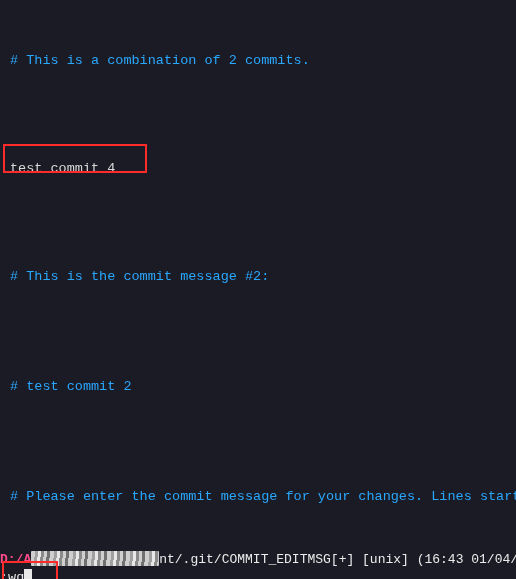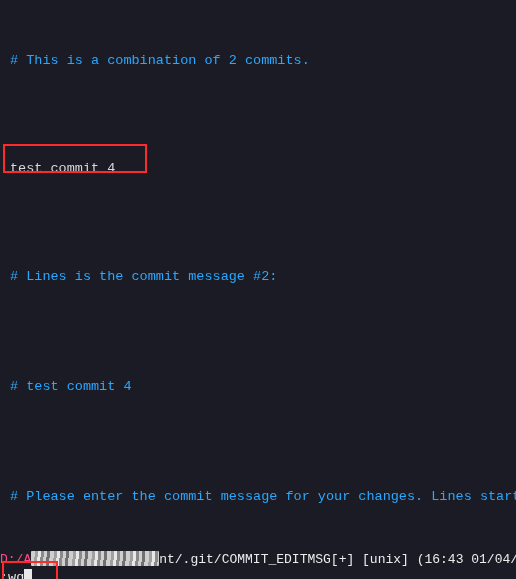--- a/index.html
+++ b/index.html
@@ -37,21 +37,21 @@
   .status-row {
     position: absolute;
     left: 0; right: 0;
     bottom: 18px;
     height: 18px;
     background: #1a1b24;
     color: #ececec;
     white-space: pre;
     font-size: 13px;
   }
-  .status-path-start { color: #ff4a8a; }
+  .status-path-start { color: #ff4a8a; font-weight: bold; }
   .status-blob {
     display: inline-block;
     width: 128px;
     height: 15px;
     vertical-align: -3px;
     background: repeating-linear-gradient(95deg,
       #cfcfcf 0 4px, #a0a0a0 4px 7px, #e8e8e8 7px 10px,
       #8a8a8a 10px 13px, #cfcfcf 13px 16px, #707070 16px 19px);
     border-radius: 1px;
   }
@@ -81,23 +81,23 @@
   }
 </style>
 </head>
 <body>
 
 <div class="editor">
   <span class="line comment"># This is a combination of 2 commits.</span>
   <span class="line"></span>
   <span class="line plain">test commit 4</span>
   <span class="line"></span>
-  <span class="line comment"># Lines is the commit message #2:</span>
+  <span class="line comment"># This is the commit message #2:</span>
   <span class="line"></span>
-  <span class="line"><span class="commit2"># test commit 4</span></span>
+  <span class="line"><span class="commit2"># test commit 2</span></span>
   <span class="line"></span>
   <span class="line comment"># Please enter the commit message for your changes. Lines starting</span>
   
   
   
   
   
   
   
   

